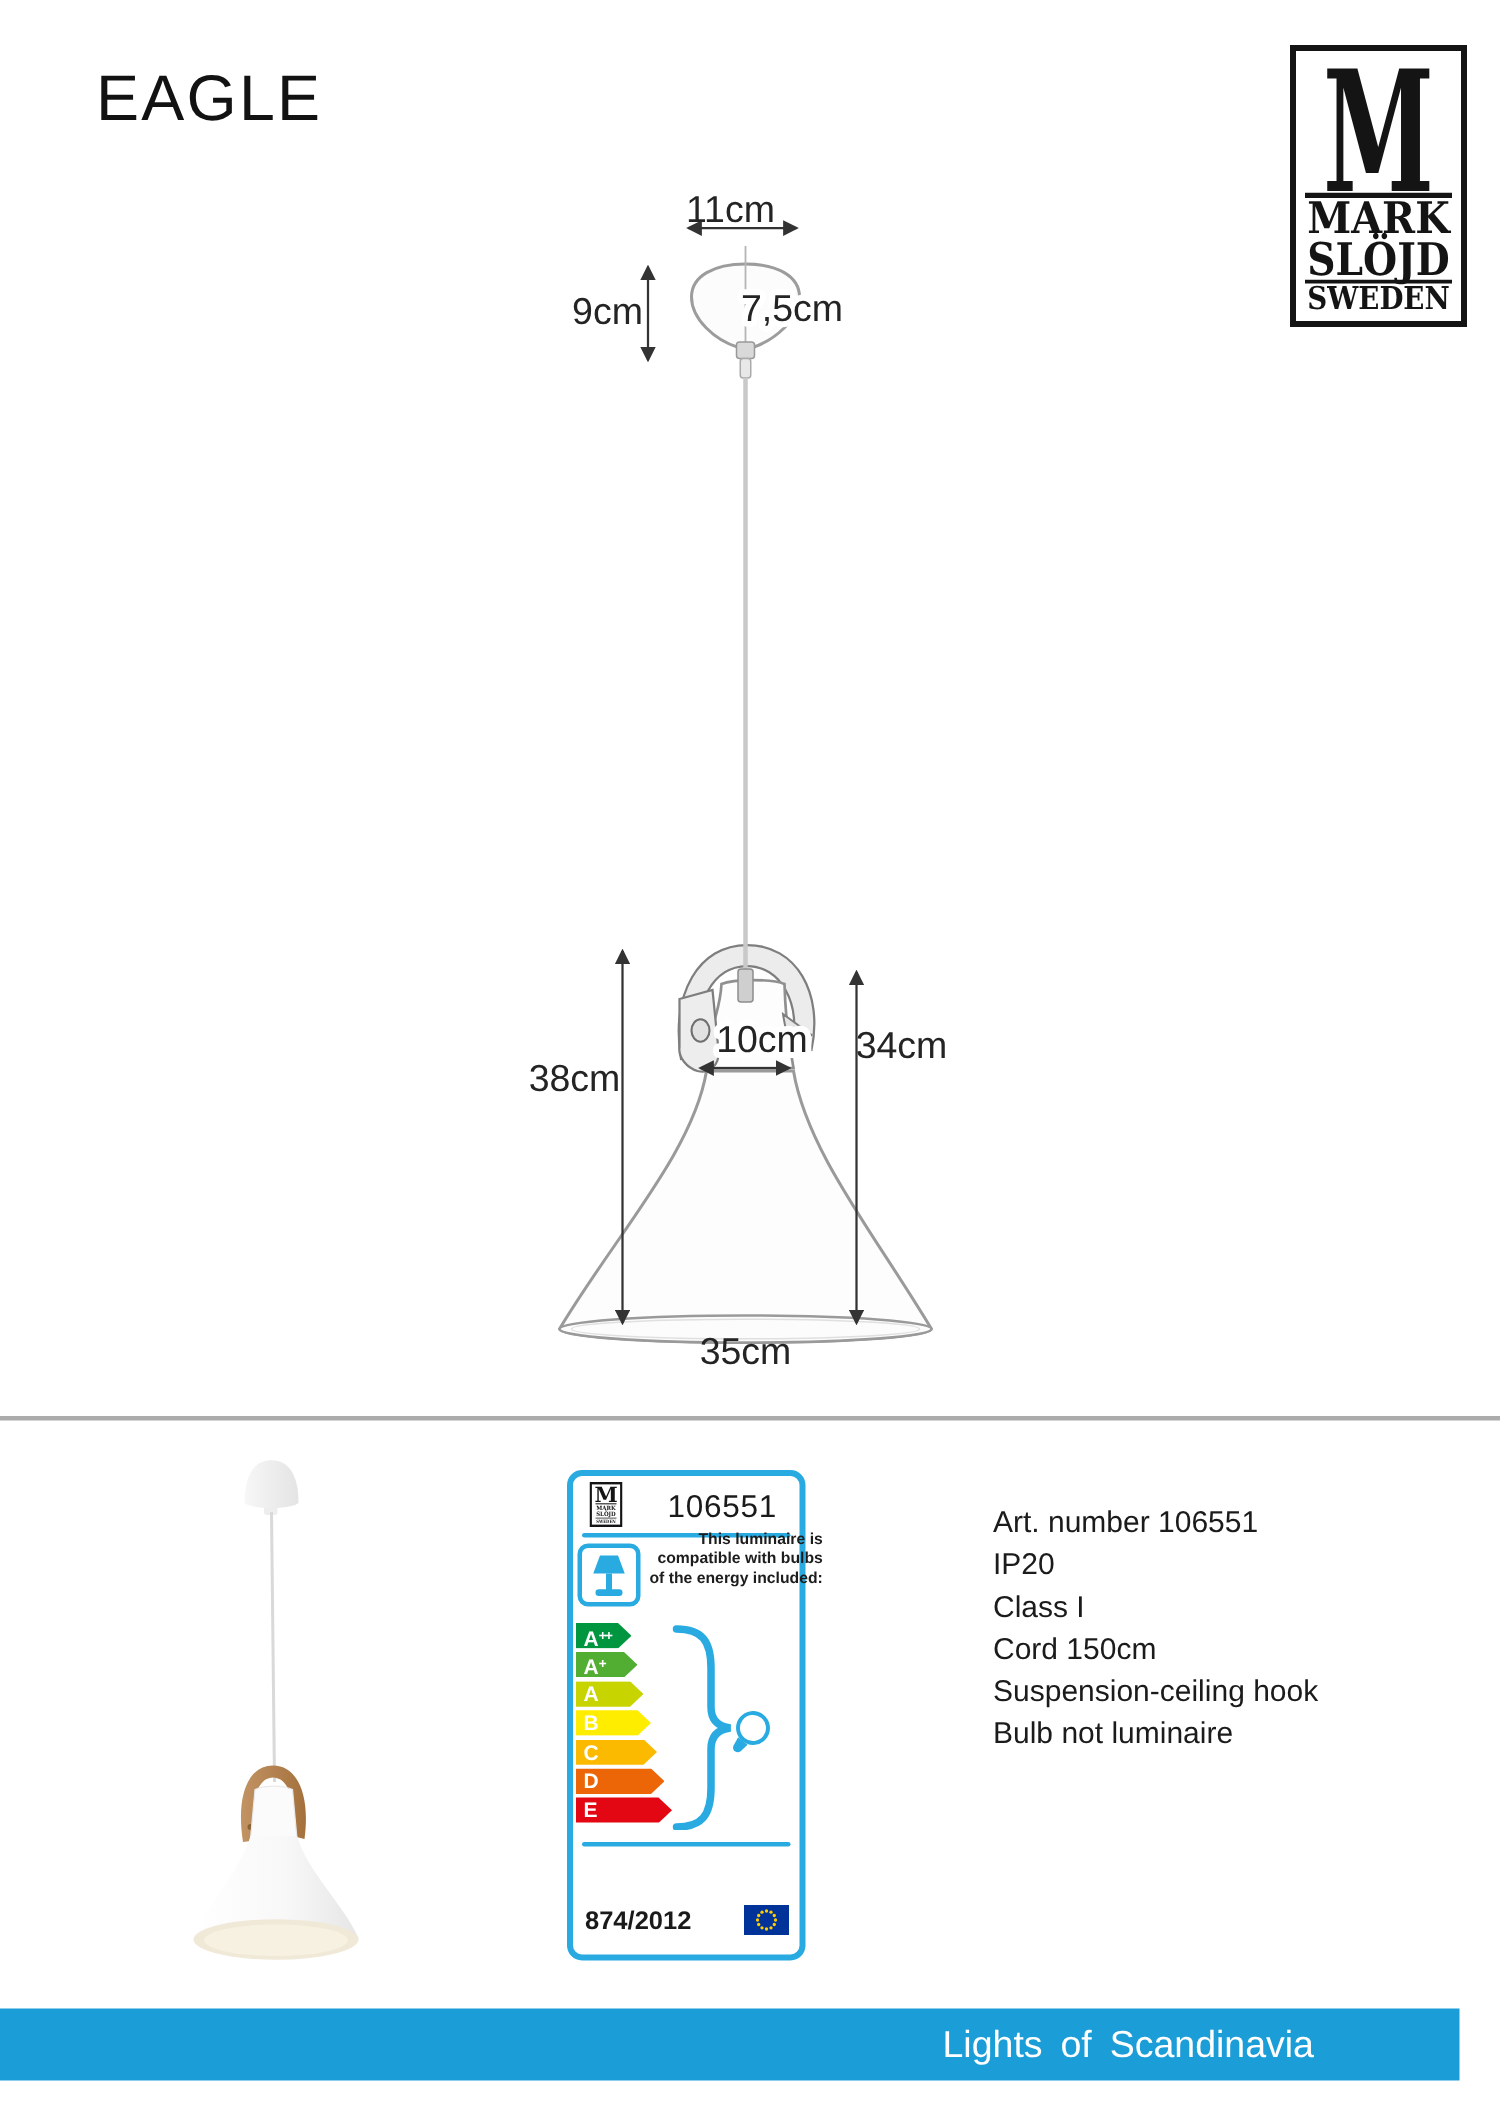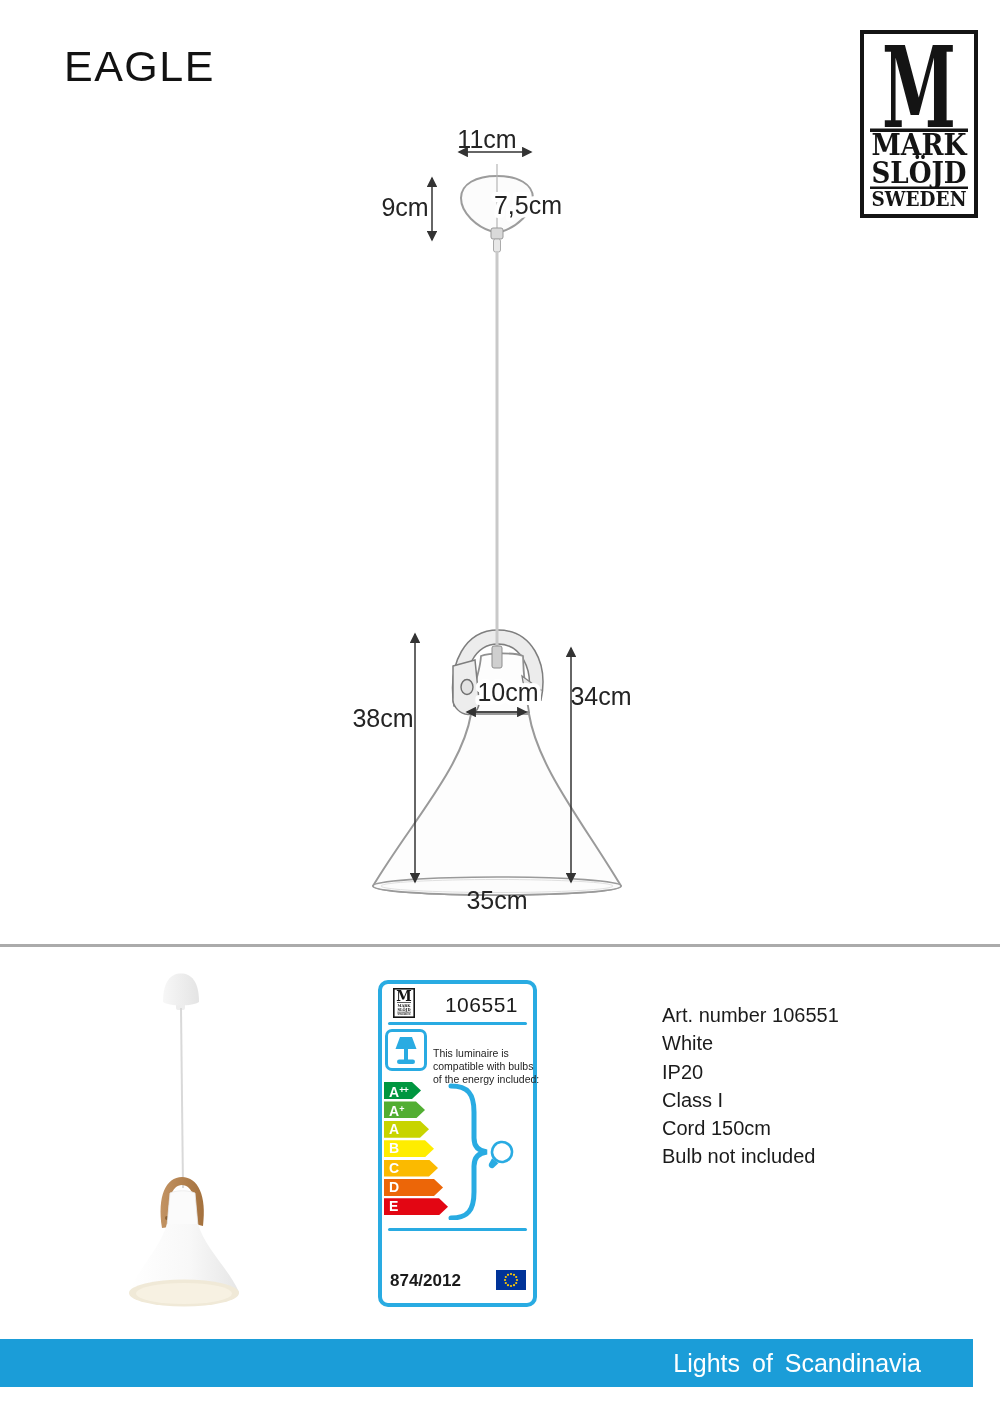--- a/index.html
+++ b/index.html
@@ -23,37 +23,37 @@
   
   .energy-label{position:absolute;left:378px;top:980px;width:159px;height:327px;
         box-sizing:border-box;border:4px solid #29abe2;border-radius:10px;background:#fff;}
   .mini-logo{position:absolute;left:11px;top:4px;}
   .label-number{position:absolute;right:15px;top:9px;font-size:21px;font-weight:normal;
         letter-spacing:.5px;color:#1a1a1a;}
   .label-hr{position:absolute;left:6px;width:139px;height:3px;background:#29abe2;border-radius:2px;}
   .hr1{top:38px;} .hr2{top:244px;}
   .lamp-box{position:absolute;left:3px;top:45px;width:42px;height:42px;box-sizing:border-box;
         border:3px solid #29abe2;border-radius:7px;}
-  .label-desc{position:absolute;left:51px;top:63px;font-size:10.5px;line-height:13px;
-        color:#1d1d1d;white-space:nowrap;font-weight:400;}
+  .label-desc{position:absolute;left:51px;top:36px;font-size:10.5px;line-height:13px;
+        color:#1d1d1d;white-space:nowrap;font-weight:700;text-align:right;}
   .energy-classes{position:absolute;left:2px;top:98px;}
   .energy-row{height:17px;margin-bottom:2.4px;}
   .energy-arrow{height:17px;clip-path:polygon(0 0,calc(100% - 9px) 0,100% 50%,calc(100% - 9px) 100%,0 100%);}
   .energy-letter{display:block;padding-left:5px;font-size:14px;line-height:17px;font-weight:bold;color:#fff;}
   .energy-letter sup{font-size:9px;vertical-align:4px;letter-spacing:-1px;}
   .brace-bulb{position:absolute;left:66px;top:96px;}
   .label-reg{position:absolute;left:8px;bottom:12px;font-size:17px;font-weight:bold;color:#1a1a1a;}
   .eu-flag{position:absolute;right:7px;bottom:13px;}
   
   .spec-list{position:absolute;left:662px;top:1001px;font-size:20px;line-height:28.3px;
         color:#1b1b1b;}
   
   .footer-bar{position:absolute;left:0;top:1339px;width:973px;height:48px;background:#1b9dd8;
         color:#fff;font-size:25px;line-height:48px;text-align:right;box-sizing:border-box;
-        padding-right:52px;word-spacing:5px;}
+        padding-right:97px;word-spacing:5px;}
 </style>
 </head>
 <body>
 
 <div class="page">
 
   <div class="product-title">EAGLE</div>
 
   <div class="brand-logo">
     <svg width="110" height="180" viewBox="0 0 110 180">
@@ -231,24 +231,24 @@
         <circle cx="9.8" cy="13" r="1.1"></circle>
           <circle cx="9" cy="10" r="1.1"></circle>
         <circle cx="9.8" cy="7" r="1.1"></circle>
           <circle cx="12" cy="4.8" r="1.1"></circle>
       </g>
     </svg>
   </div>
 
   <div class="spec-list">
     <div class="spec-line">Art. number 106551</div>
-    <div class="spec-line">White</div>
     <div class="spec-line">IP20</div>
     <div class="spec-line">Class I</div>
     <div class="spec-line">Cord 150cm</div>
-    <div class="spec-line">Bulb not included</div>
+    <div class="spec-line">Suspension-ceiling hook</div>
+    <div class="spec-line">Bulb not luminaire</div>
   </div>
 
   <div class="footer-bar" style="background: rgb(27, 157, 216);">
     <span>Lights of Scandinavia</span>
   </div>
 
 </div>
 
 </body></html>

